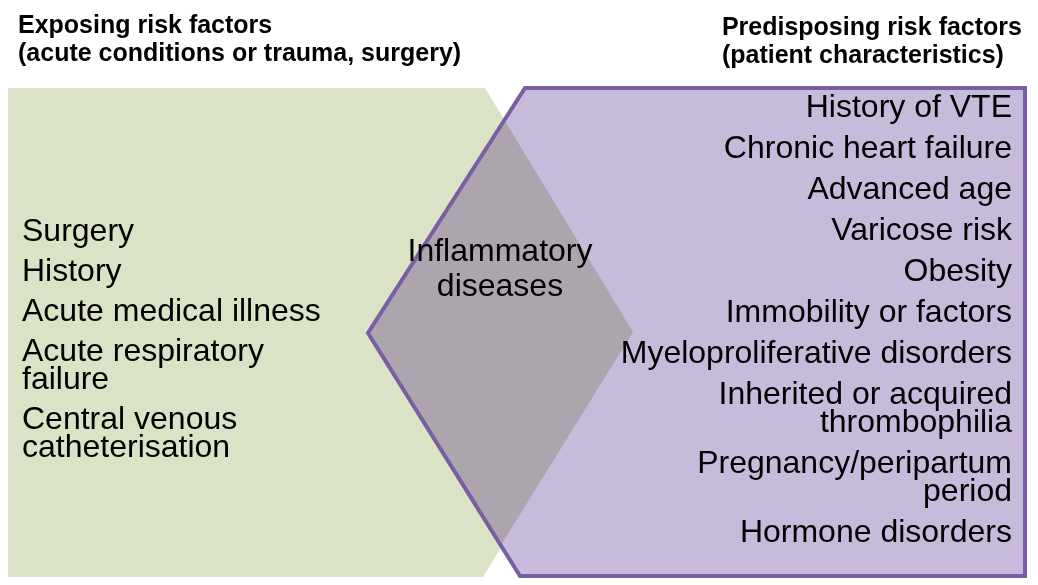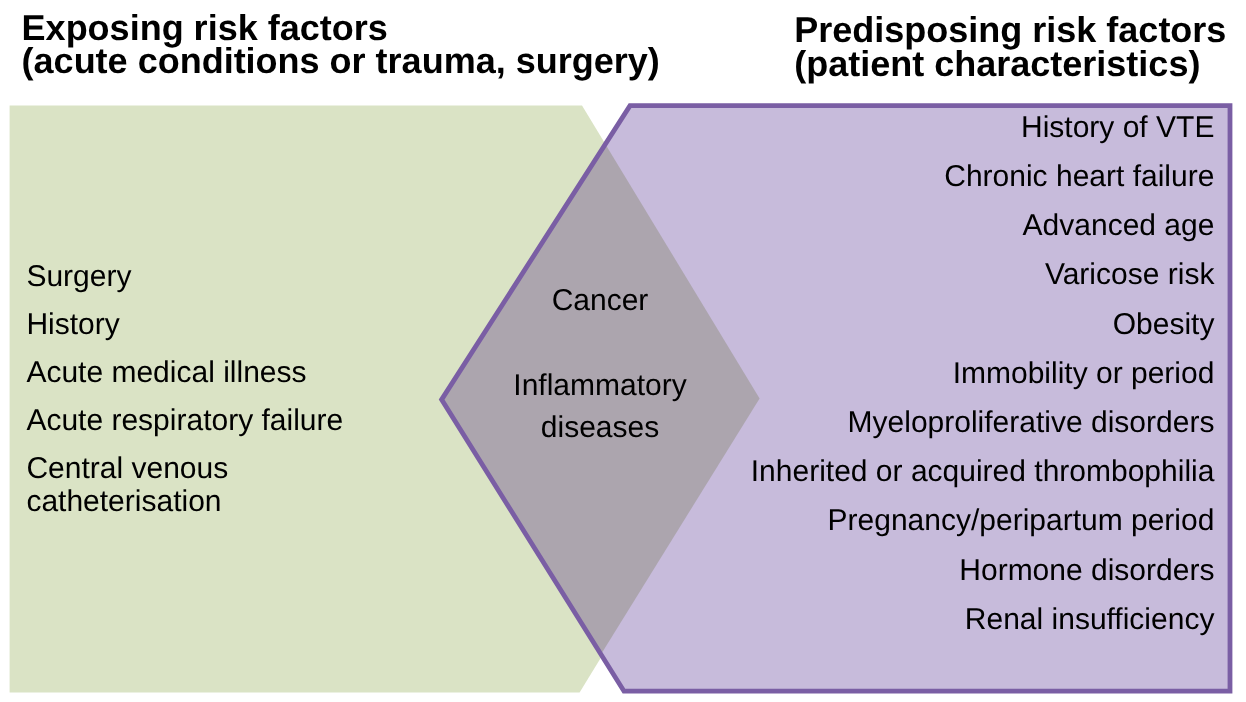--- a/index.html
+++ b/index.html
@@ -7,25 +7,25 @@
     position: relative;
     width: 1038px;
     height: 585px;
     background: #ffffff;
     font-family: "Liberation Sans", "DejaVu Sans", sans-serif;
     color: #000000;
     overflow: hidden;
   }
   .shapes { position: absolute; left: 0; top: 0; width: 1038px; height: 585px; }
 
-  .hdr { position: absolute; font-weight: bold; font-size: 30px; line-height: 28px; }
+  .hdr { position: absolute; font-weight: bold; font-size: 25px; line-height: 28px; }
   .hdr-left  { left: 18px; top: 10px; text-align: left; }
   .hdr-right { right: 16px; top: 12px; }
 
-  .list { position: absolute; font-size: 25px; line-height: 28px; }
+  .list { position: absolute; font-size: 32px; line-height: 28px; }
   .exposing-list { left: 22px; top: 188px; width: 320px; text-align: left; margin-top: 28px; }
   .exposing-list .list-item { margin-bottom: 12px; }
   .predisposing-list { right: 26px; top: 92px; width: 400px; text-align: right; }
   .predisposing-list .list-item { margin-bottom: 13px; }
   .overlap-list { left: 380px; top: 233px; width: 240px; text-align: center; line-height: 35px; }
   .overlap-list .list-item { margin-bottom: 36px; }
 </style>
 </head>
 <body>
 
@@ -50,31 +50,29 @@
 
   <div class="list exposing-list">
       <div class="list-item">Surgery</div>
       <div class="list-item">History</div>
       <div class="list-item">Acute medical illness</div>
       <div class="list-item">Acute respiratory failure</div>
       <div class="list-item">Central venous catheterisation</div>
     </div>
 
   <div class="list overlap-list">
-      <div class="list-item">Cancer</div>
       <div class="list-item">Inflammatory diseases</div>
     </div>
 
   <div class="list predisposing-list">
       <div class="list-item">History of VTE</div>
       <div class="list-item">Chronic heart failure</div>
       <div class="list-item">Advanced age</div>
       <div class="list-item">Varicose risk</div>
       <div class="list-item">Obesity</div>
-      <div class="list-item">Immobility or period</div>
+      <div class="list-item">Immobility or factors</div>
       <div class="list-item">Myeloproliferative disorders</div>
       <div class="list-item">Inherited or acquired thrombophilia</div>
       <div class="list-item">Pregnancy/peripartum period</div>
       <div class="list-item">Hormone disorders</div>
-      <div class="list-item">Renal insufficiency</div>
     </div>
 
 </div>
 
 </body></html>

